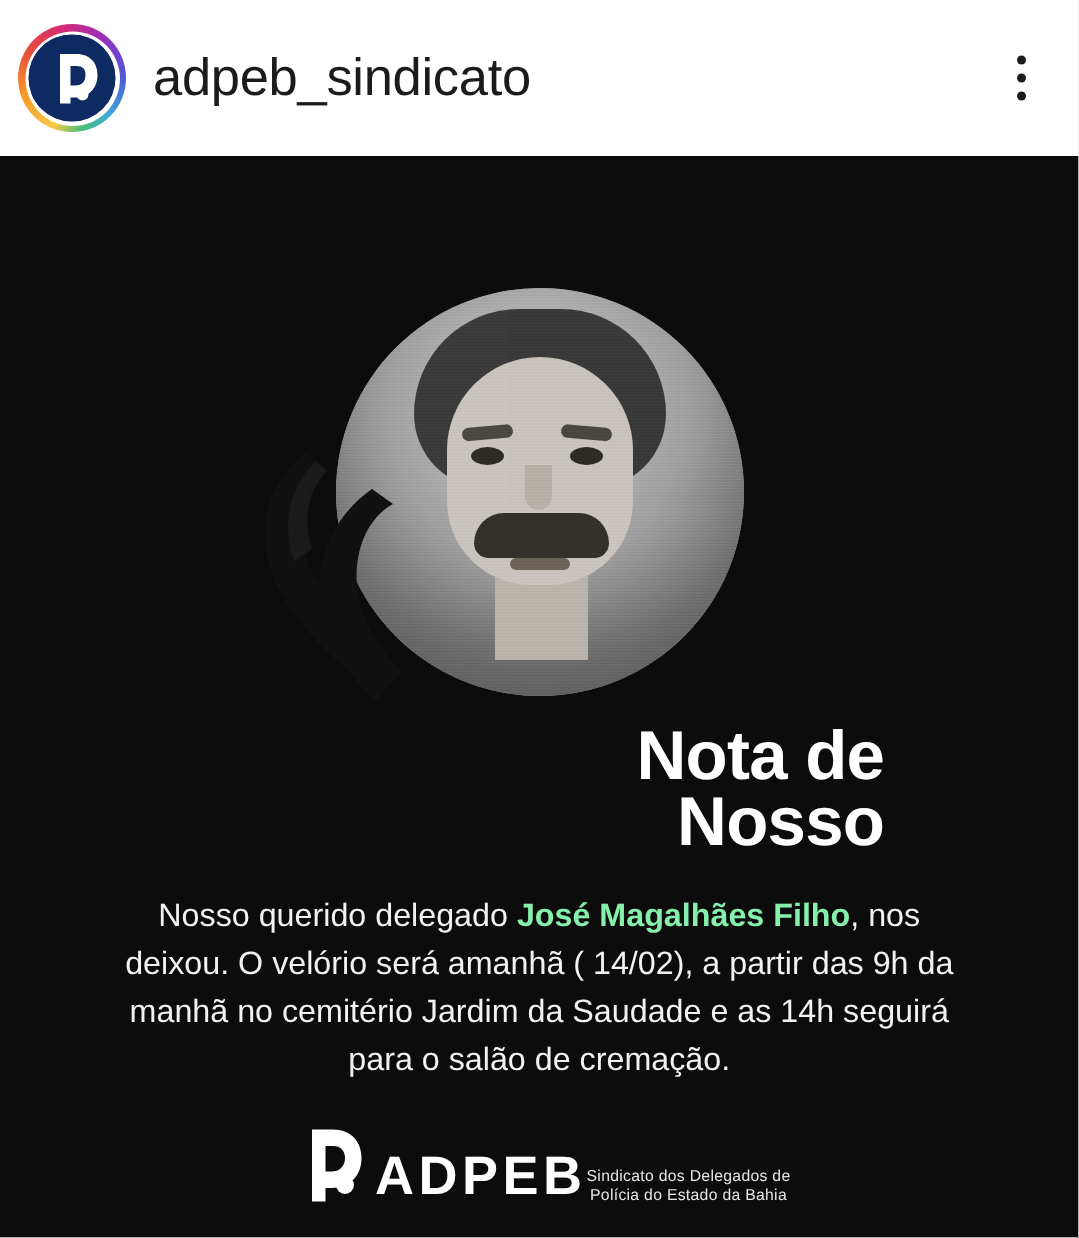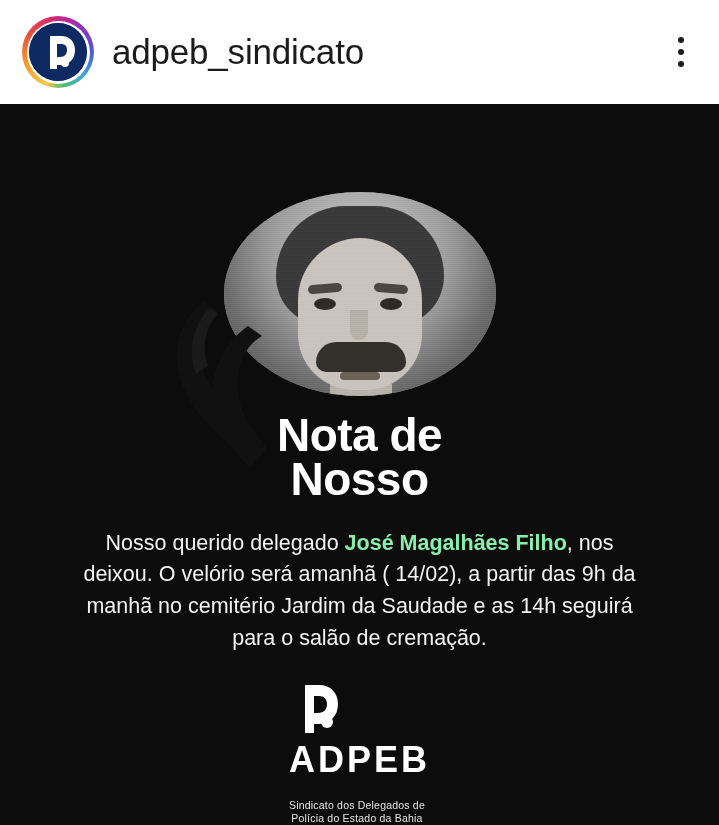--- a/index.html
+++ b/index.html
@@ -22,21 +22,21 @@
     flex-direction: column;
   }
 
   
   .post-header {
     height: 104px;
     flex: 0 0 104px;
     background: #ffffff;
     display: flex;
     align-items: center;
-    padding: 0 18px 0 22px;
+    padding: 0 18px 0 12px;
     box-sizing: border-box;
   }
   .avatar-ring {
     width: 72px;
     height: 72px;
     border-radius: 50%;
     flex: 0 0 72px;
     background:
       conic-gradient(from 200deg,
         #f7c948 0deg,
@@ -211,21 +211,21 @@
     pointer-events: none;
   }
 
   
   .headline {
     margin-top: 17px;
     color: #ffffff;
     font-size: 46px;
     line-height: 0.96;
     font-weight: 700;
-    text-align: center;
+    text-align: right;
     letter-spacing: -0.5px;
     width: 460px;
   }
   .headline .l2 { display: block; }
 
   
   .body-text {
     margin-top: 26px;
     width: 560px;
     text-align: center;
@@ -233,22 +233,22 @@
     font-size: 21.5px;
     line-height: 1.48;
     font-weight: 400;
   }
   .body-text b { font-weight: 700; color: #86efac; }
 
   
   .brand {
     margin-top: 26px;
     display: flex;
-    flex-direction: column;
-    align-items: flex-start;
+    flex-direction: row;
+    align-items: flex-end;
   }
   .brand-mark { line-height: 0; }
   .brand-name {
     color: #ffffff;
     font-size: 36px;
     font-weight: 700;
     letter-spacing: 3px;
     margin-top: 2px;
   }
   .brand-sub {

